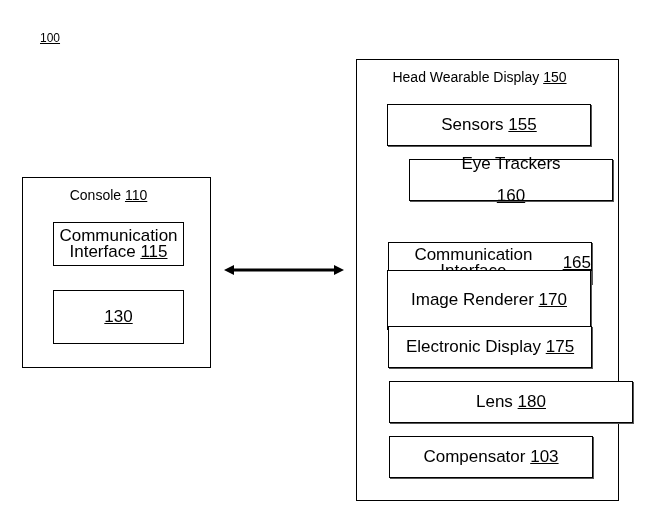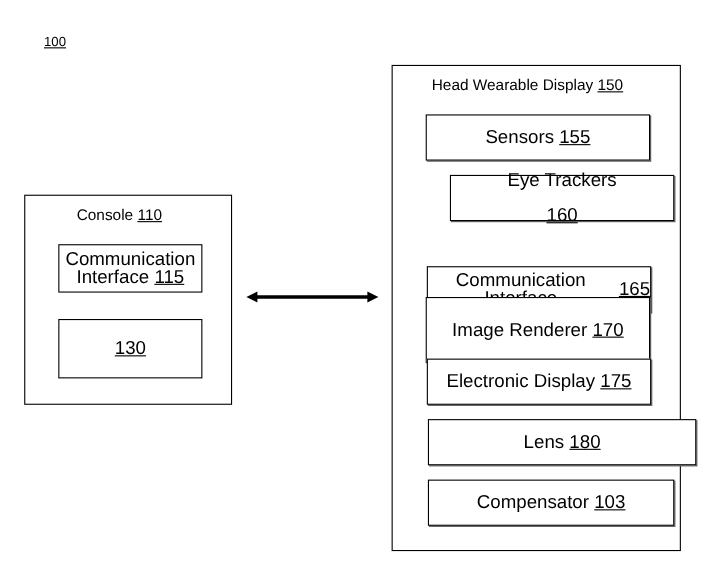--- a/index.html
+++ b/index.html
@@ -51,14 +51,14 @@
   </div>
 </div>
 
 <div id="hwd-components">
     <div class="box inner" style="left: 387px; top: 104px; width: 204px; height: 42px;"><span>Sensors</span>&nbsp;<span class="ref">155</span></div>
     <div class="box inner" style="left: 409px; top: 159px; width: 204px; height: 42px; flex-direction: column;"><span>Eye Trackers</span>&nbsp;<span class="ref">160</span></div>
     <div class="box inner" style="left: 388px; top: 214px; width: 204px; height: 42px; margin-top: 28px;"><span>Communication Interface</span>&nbsp;<span class="ref">165</span></div>
     <div class="box inner" style="left: 387px; top: 270px; width: 204px; height: 60px;"><span>Image Renderer</span>&nbsp;<span class="ref">170</span></div>
     <div class="box inner" style="left: 388px; top: 326px; width: 204px; height: 42px;"><span>Electronic Display</span>&nbsp;<span class="ref">175</span></div>
     <div class="box inner" style="left: 389px; top: 381px; width: 244px; height: 42px;"><span>Lens</span>&nbsp;<span class="ref">180</span></div>
-    <div class="box inner" style="left: 389px; top: 436px; width: 224px; height: 42px; align-items: center;"><span>Compensator</span>&nbsp;<span class="ref">103</span></div>
+    <div class="box inner" style="left: 389px; top: 436px; width: 204px; height: 42px; align-items: center;"><span>Compensator</span>&nbsp;<span class="ref">103</span></div>
   </div>
 
 </body></html>

